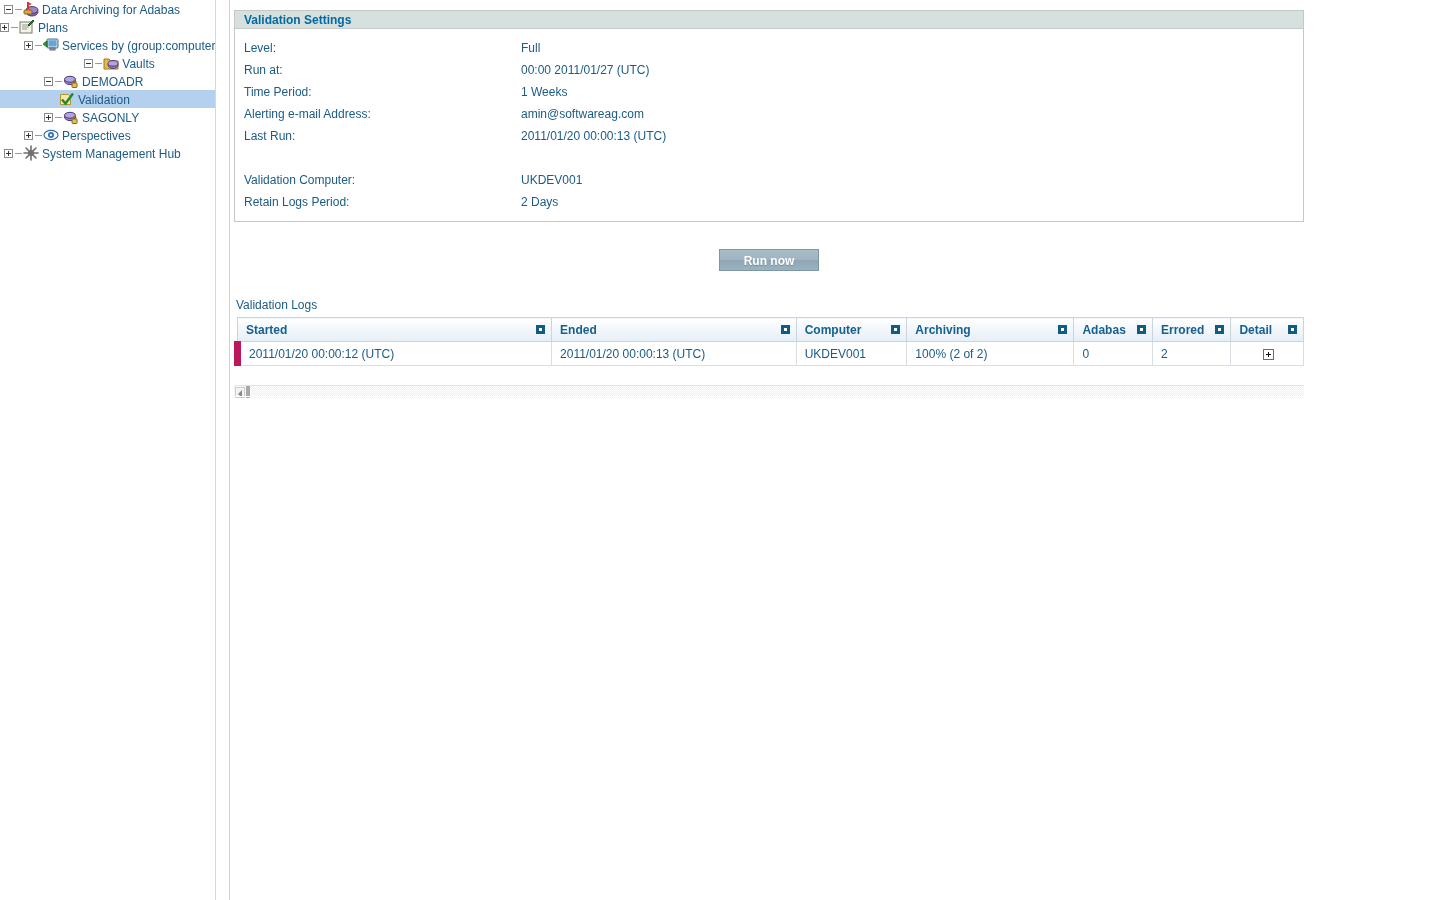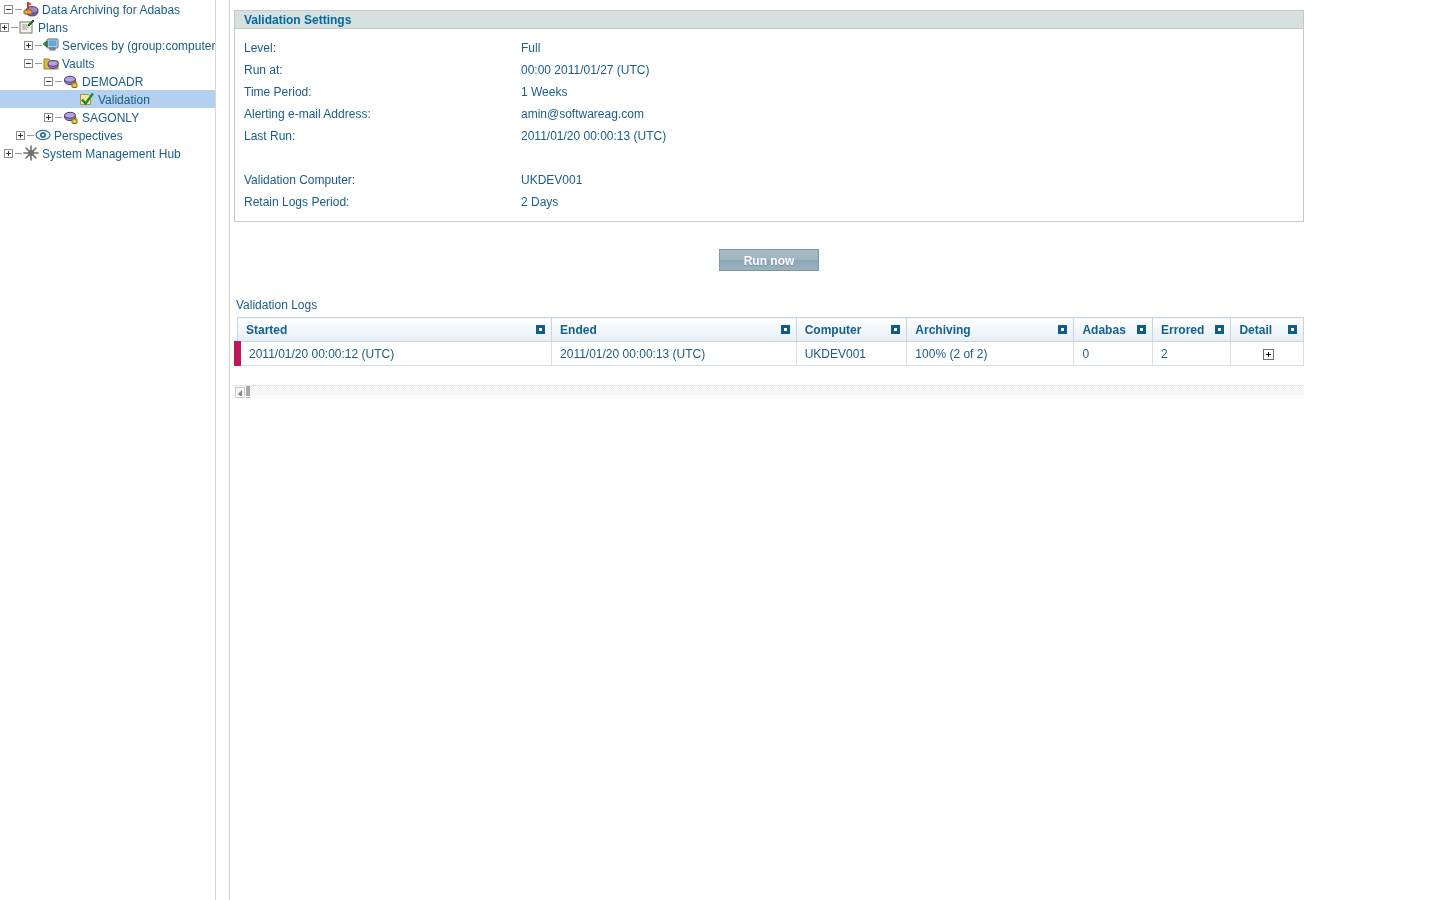--- a/index.html
+++ b/index.html
@@ -324,42 +324,42 @@
               <line x1="3" y1="10" x2="8" y2="10" stroke="#9a9a8c"></line>
               <polygon points="9,6 14,1 15,2 10,7" fill="#2f7d32" stroke="#1d521f"></polygon>
             </svg></span><span class="label">Plans</span></div>
         <div class="tnode" style="padding-left: 24px;"><span class="twist plus"></span><span class="elbow"></span><span class="ico"><svg width="16" height="16" viewBox="0 0 16 16">
               <rect x="4" y="2" width="11" height="9" rx="1" fill="#cfd9e6" stroke="#5a6a80"></rect>
               <rect x="5.5" y="3.3" width="8" height="6" fill="#5fa8d8"></rect>
               <rect x="7" y="11" width="5" height="2" fill="#9aa7b6" stroke="#5a6a80"></rect>
               <polygon points="0,7 4,4 4,10" fill="#2f9a3a" stroke="#1d6323"></polygon>
               <rect x="0" y="6" width="3" height="2" fill="#2f9a3a"></rect>
             </svg></span><span class="label">Services by (group:computer:dae</span></div>
-        <div class="tnode" style="padding-left: 24px;"><span class="twist"></span><span class="elbow"></span><span class="ico"><svg width="16" height="16" viewBox="0 0 16 16">
+        <div class="tnode" style="padding-left: 24px; text-align: center;"><span class="twist"></span><span class="elbow"></span><span class="ico"><svg width="16" height="16" viewBox="0 0 16 16">
               <path d="M1 4 h5 l1.5 2 H15 v8 H1 Z" fill="#e8b84a" stroke="#9a7a20"></path>
               <ellipse cx="10" cy="10" rx="5" ry="3.4" fill="#9d86ce" stroke="#4a3b77"></ellipse>
               <ellipse cx="10" cy="8.4" rx="5" ry="2.8" fill="#b6a2dd" stroke="#4a3b77"></ellipse>
             </svg></span><span class="label">Vaults</span></div>
         <div class="tnode" style="padding-left: 44px;"><span class="twist"></span><span class="elbow"></span><span class="ico"><svg width="16" height="16" viewBox="0 0 16 16">
               <ellipse cx="7" cy="8" rx="5.5" ry="3.6" fill="#9d86ce" stroke="#4a3b77"></ellipse>
               <ellipse cx="7" cy="6.3" rx="5.5" ry="3" fill="#b6a2dd" stroke="#4a3b77"></ellipse>
               <rect x="9" y="10" width="5" height="4.5" rx="0.6" fill="#e3c14a" stroke="#8a6a12"></rect>
               <path d="M10.5 10 v-1.6 a1.2 1.2 0 0 1 2.4 0 V10" fill="none" stroke="#8a6a12"></path>
             </svg></span><span class="label">DEMOADR</span></div>
-        <div class="tnode selected" style="padding-left: 68px;"><span class="twist-spacer"></span><span class="ico"><svg width="16" height="16" viewBox="0 0 16 16">
+        <div class="tnode selected" style="padding-left: 48px;"><span class="twist-spacer"></span><span class="ico"><svg width="16" height="16" viewBox="0 0 16 16">
               <path d="M1.5 3.5 h8 l2 2 v8 h-10 Z" fill="#f6e7a6" stroke="#b09532"></path>
               <polyline points="3,8.5 6.5,12.5 14,2.5" fill="none" stroke="#1f8a2c" stroke-width="2.4"></polyline>
             </svg></span><span class="label">Validation</span></div>
         <div class="tnode" style="padding-left: 44px;"><span class="twist plus"></span><span class="elbow"></span><span class="ico"><svg width="16" height="16" viewBox="0 0 16 16">
               <ellipse cx="7" cy="8" rx="5.5" ry="3.6" fill="#9d86ce" stroke="#4a3b77"></ellipse>
               <ellipse cx="7" cy="6.3" rx="5.5" ry="3" fill="#b6a2dd" stroke="#4a3b77"></ellipse>
               <rect x="9" y="10" width="5" height="4.5" rx="0.6" fill="#e3c14a" stroke="#8a6a12"></rect>
               <path d="M10.5 10 v-1.6 a1.2 1.2 0 0 1 2.4 0 V10" fill="none" stroke="#8a6a12"></path>
             </svg></span><span class="label">SAGONLY</span></div>
-        <div class="tnode" style="padding-left: 16px;"><span class="twist plus"></span><span class="elbow"></span><span class="ico"><svg width="16" height="16" viewBox="0 0 16 16">
+        <div class="tnode" style="padding-left: 24px;"><span class="twist plus"></span><span class="elbow"></span><span class="ico"><svg width="16" height="16" viewBox="0 0 16 16">
               <ellipse cx="8" cy="8" rx="7" ry="4.6" fill="#ffffff" stroke="#2f6fa8" stroke-width="1.2"></ellipse>
               <circle cx="8" cy="8" r="3" fill="#2f6fa8"></circle>
               <circle cx="8" cy="8" r="1.3" fill="#d7ecff"></circle>
             </svg></span><span class="label">Perspectives</span></div>
         <div class="tnode" style="padding-left: 4px;"><span class="twist plus"></span><span class="elbow"></span><span class="ico"><svg width="16" height="16" viewBox="0 0 16 16">
               <circle cx="8" cy="8" r="3" fill="#6f6f6f"></circle>
               <g stroke="#6f6f6f" stroke-width="1.6" stroke-linecap="round">
                 <line x1="8" y1="5" x2="8" y2="1"></line>
                 <line x1="8" y1="11" x2="8" y2="15"></line>
                 <line x1="5" y1="8" x2="1" y2="8"></line>

